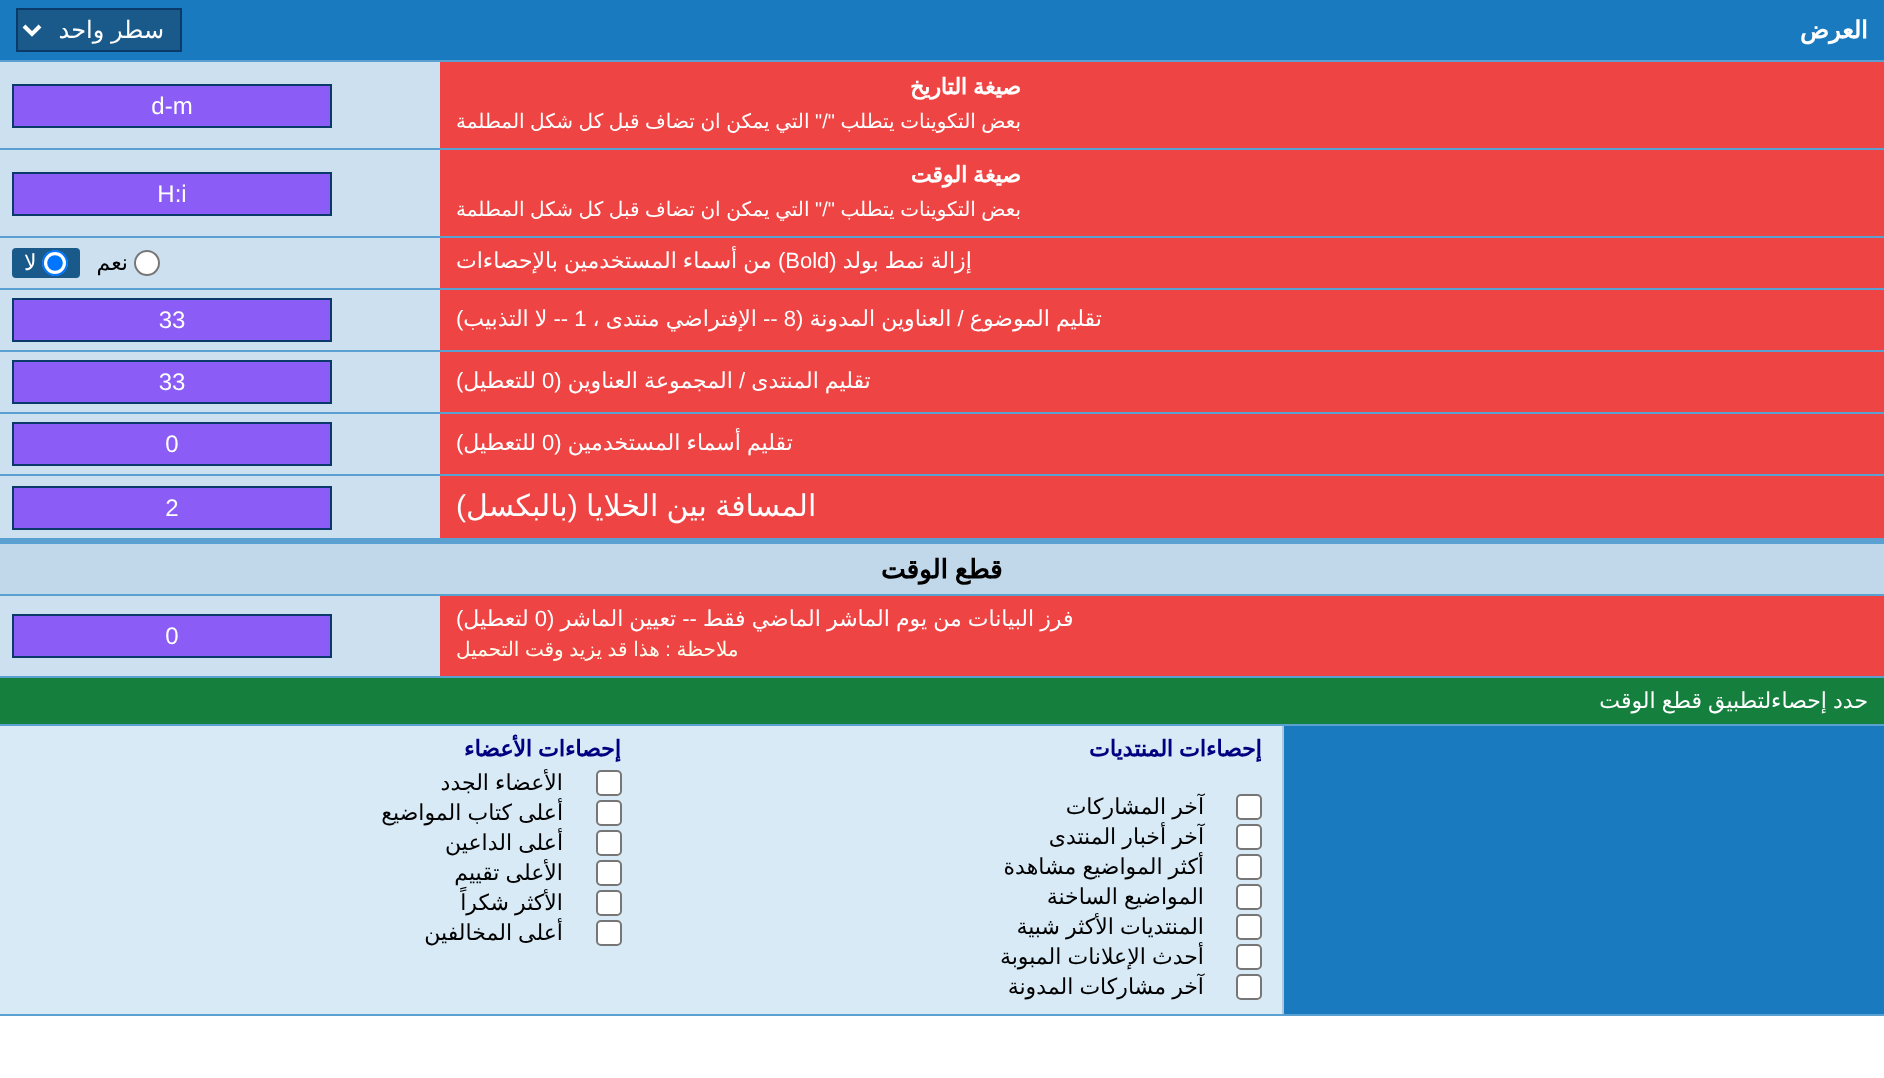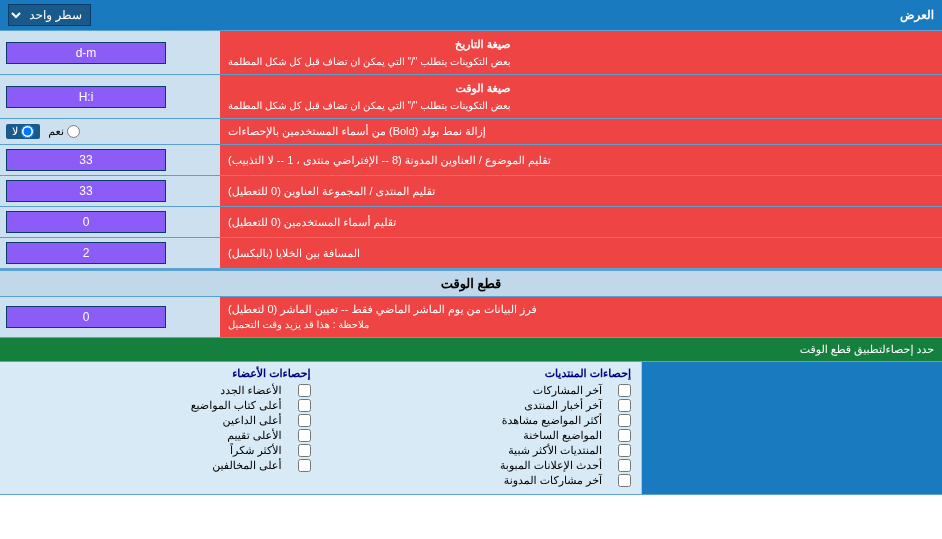--- a/index.html
+++ b/index.html
@@ -171,21 +171,21 @@
     <div class="label-cell">
       <span style="font-size:11px;">تقليم أسماء المستخدمين (0 للتعطيل)</span>
     </div>
     <div class="input-cell">
       <input type="text" class="input-field" value="0" style="">
     </div>
   </div>
 
   <div class="row">
     <div class="label-cell">
-      <span style="font-size:11px;">المسافة بين الخلايا (بالبكسل)</span>
+      <span style="font-size:15px;">المسافة بين الخلايا (بالبكسل)</span>
     </div>
     <div class="input-cell">
       <input type="text" class="input-field" value="2" style="">
     </div>
   </div>
 
   <div class="section-header">
     <span>قطع الوقت</span>
   </div>
 
@@ -203,21 +203,21 @@
     <div style="background:#15803d; color:#fff; font-size:11px; padding:5px 8px; flex:1; text-align:right;">حدد إحصاءلتطبيق قطع الوقت</div>
   </div>
 
   <div style="display:flex; width:100%; border-bottom:1px solid #5aa0d0; background:#d8eaf5;">
 
     <div style="background:#1a7abf; width:300px; min-width:300px;"></div>
 
     <div style="flex:1; display:flex;">
 
       <div style="flex:1; padding:5px 10px; border-right:1px solid #aac8e0;">
-        <div style="font-weight:bold; color:#000080; font-size:11px; margin-bottom:4px; text-align:right;">إحصاءات المنتديات</div>
+        <div style="font-weight:bold; color:#000080; font-size:11px; margin-bottom:16px; text-align:right;">إحصاءات المنتديات</div>
         <div class="checkbox-item">
           <input type="checkbox" style=""> 
             <span>آخر المشاركات</span>
         </div>
         <div class="checkbox-item">
           <input type="checkbox" style=""> 
             <span>آخر أخبار المنتدى</span>
         </div>
         <div class="checkbox-item">
           <input type="checkbox" style=""> 

